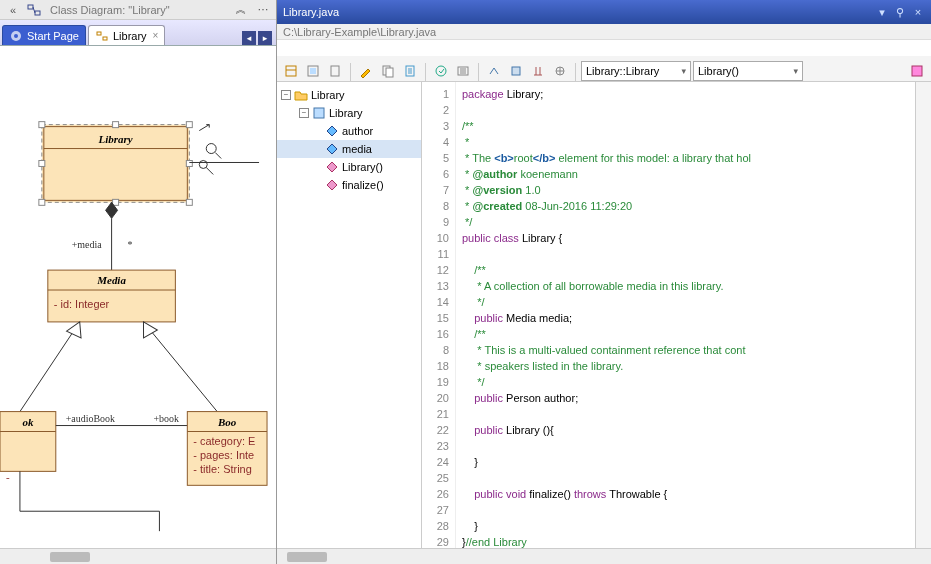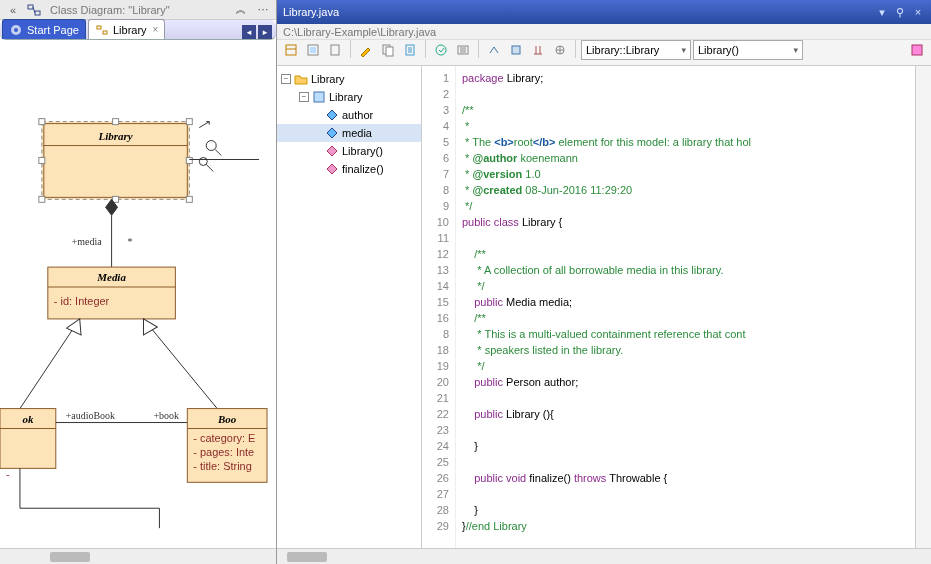--- a/index.html
+++ b/index.html
@@ -7,21 +7,21 @@
 .left-pane { width:277px; height:564px; border-right:1px solid #999; display:flex; flex-direction:column; background:#fff; }
 .right-pane { flex:1; height:564px; display:flex; flex-direction:column; background:#fff; }
 
 
 .ltop { height:20px; background:#eaeaea; border-bottom:1px solid #ccc; display:flex; align-items:center; padding:0 4px; gap:4px; }
 .ltop .ic { width:16px; height:16px; display:inline-flex; align-items:center; justify-content:center; }
 .ltop .title { color:#777; flex:1; padding-left:4px; }
 .ltop .btn { width:18px; height:16px; display:inline-flex; align-items:center; justify-content:center; color:#555; cursor:pointer; }
 
 
-.tabbar { height:20px; background:linear-gradient(#e8e8ff,#d4d4f0); border-bottom:1px solid #9aa; display:flex; align-items:flex-end; padding-left:2px;border-radius:6px; }
+.tabbar { height:26px; background:linear-gradient(#e8e8ff,#d4d4f0); border-bottom:1px solid #9aa; display:flex; align-items:flex-end; padding-left:2px; }
 .tab { height:20px; padding:0 6px; display:flex; align-items:center; gap:4px; border:1px solid #99a; border-bottom:none; margin-right:2px; background:#fff; border-radius:3px 3px 0 0; cursor:pointer; }
 .tab.start { background:#3b5ed0; color:#fff; border-color:#2a4aa0; }
 .tab .close { font-size:10px; color:#888; margin-left:2px; }
 .tabbar .right { margin-left:auto; display:flex; gap:2px; padding-right:4px; }
 .tabbar .navbtn { width:14px; height:14px; background:#39488c; color:#fff; display:inline-flex; align-items:center; justify-content:center; font-size:9px; cursor:pointer; }
 
 
 .canvas { flex:1; position:relative; background:#fff; overflow:hidden; }
 svg.diag { width:100%; height:100%; }
 .uml-box { fill:#fce4b8; stroke:#8b5a2b; stroke-width:1; }
@@ -37,21 +37,21 @@
 .hscroll { height:16px; background:#eee; border-top:1px solid #ccc; display:flex; align-items:center; }
 .hscroll .thumb { width:40px; height:10px; background:#bbb; border-radius:2px; margin-left:50px; }
 
 
 .rtitle { height:18px; background:linear-gradient(#496bcf,#294a9f); color:#fff; display:flex; align-items:center; padding:12px 6px; }
 .rtitle .spacer { flex:1; }
 .rtitle .wic { width:14px; height:14px; display:inline-flex; align-items:center; justify-content:center; color:#cfe0ff; cursor:pointer; margin-left:4px; }
 .rpath { height:16px; background:#f0f0f0; color:#777; padding:0 6px; display:flex; align-items:center; border-bottom:1px solid #ddd; }
 
 
-.rtoolbar { height:26px; background:#f4f4f4; border-bottom:1px solid #ccc; display:flex; align-items:flex-start; padding:0 4px; gap:2px; }
+.rtoolbar { height:26px; background:#f4f4f4; border-bottom:1px solid #ccc; display:flex; align-items:flex-end; padding:0 4px; gap:2px;margin-top:16px; }
 .tb-btn { width:20px; height:20px; display:inline-flex; align-items:center; justify-content:center; cursor:pointer; border-radius:2px; }
 .tb-sep { width:1px; height:18px; background:#ccc; margin:0 3px; }
 .tb-combo { height:20px; border:1px solid #aaa; background:#fff; padding:0 4px; display:flex; align-items:center; min-width:110px; cursor:pointer; }
 .tb-combo::after { content:'▾'; margin-left:auto; color:#666; font-size:9px; }
 
 
 .rbody { flex:1; display:flex; overflow:hidden; }
 .outline { width:145px; border-right:1px solid #ccc; background:#fff; overflow:auto; padding-top:4px; }
 .tree-row { height:18px; display:flex; align-items:center; padding-left:4px; cursor:pointer; gap:3px; }
 .tree-row.sel { background:#d6e4f5; }

